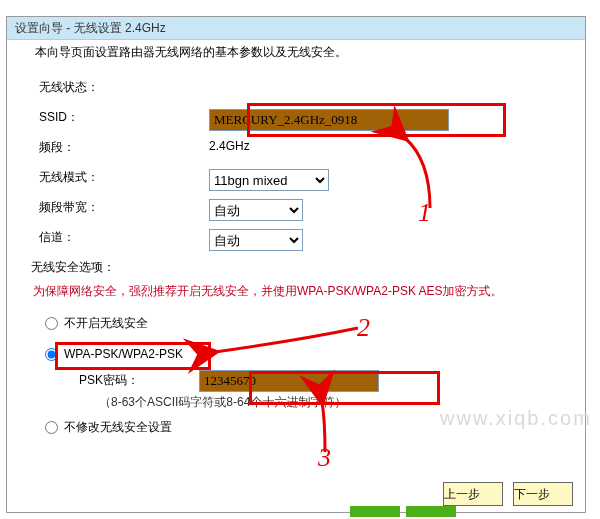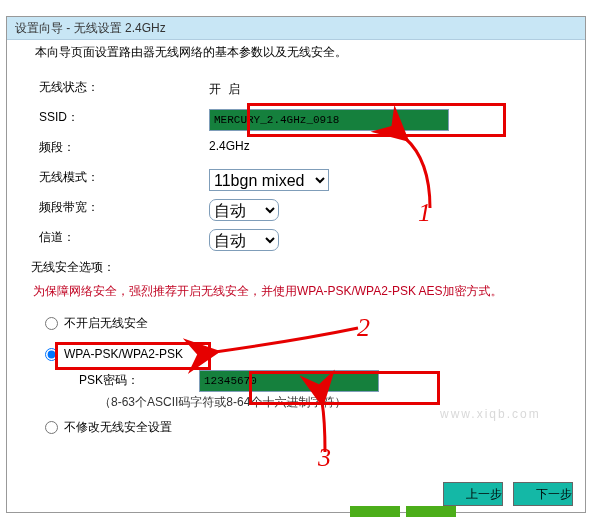--- a/index.html
+++ b/index.html
@@ -5,65 +5,64 @@
   html,body{margin:0;padding:0;font-family:"Microsoft YaHei",SimSun,Arial,sans-serif;font-size:12px;color:#000;background:#fff;}
   .canvas{position:relative;width:600px;height:519px;background:#fff;overflow:hidden;}
   .window{position:absolute;left:6px;top:16px;width:578px;height:495px;border:1px solid #999;background:#fff;}
   .titlebar{height:22px;line-height:22px;background:#c8e6f5;padding:0 8px;font-size:12px;color:#333;border-bottom:1px solid #b0cde0;}
   .body{padding:4px 24px 10px 24px;}
   .intro{margin:0 0 18px 4px;}
   .row{display:flex;align-items:flex-start;margin:6px 8px;min-height:24px;}
   .label{width:170px;flex:0 0 170px;}
   .val{flex:1;}
   .val .static{display:inline-block;padding-top:2px;letter-spacing:2px;}
-  input.text{height:20px;border:1px solid #7f9db9;padding:0 4px;font-family:Liberation Mono, monospace;font-size:11px;background:#15803d;}
+  input.text{height:20px;border:1px solid #7f9db9;padding:0 4px;font-family:Liberation Serif, serif;font-size:13px;background:#a16207;}
   .text.ssid{width:230px;}
-  select{height:22px;border:1px solid #7f9db9;font-size:16px;background:#fff;}
+  select{height:22px;border:1px solid #7f9db9;font-size:13px;background:#fff;}
   select.mode{width:120px;}
-  select.bw,select.ch{width:70px;border-radius:7px;}
+  select.bw,select.ch{width:94px;}
   .sec-title{margin-bottom:6px;}
   .warn{color:#c00020;margin:4px 2px 10px 2px;line-height:1.6;}
   .opt{margin:14px 0 6px 14px;}
   .opt label{display:inline-flex;align-items:center;gap:6px;}
   .opt input[type=radio]{margin:0;}
   .psk-row{display:flex;align-items:center;margin:6px 0 0 48px;}
   .psk-row .plabel{width:120px;}
   .psk-row input.text{width:170px;}
   .hint{margin-left:68px;color:#333;padding-top:2px;}
   .btnbar{position:absolute;right:12px;bottom:6px;display:flex;gap:10px;}
-  .btn{width:58px;height:22px;border:1px solid #666;background:#14b8a6;display:flex;align-items:center;justify-content:flex-end;overflow:hidden;}
+  .btn{width:58px;height:22px;border:1px solid #666;background:#fef9c3;display:flex;align-items:center;justify-content:flex-start;overflow:hidden;}
   
   .redbox{position:absolute;border:3px solid #e60000;pointer-events:none;}
   .rb-ssid{left:247px;top:103px;width:253px;height:28px;}
   .rb-wpa{left:55px;top:342px;width:150px;height:22px;}
   .rb-psk{left:249px;top:371px;width:185px;height:28px;}
   
   .overlay{position:absolute;left:0;top:0;pointer-events:none;}
   .numlbl{position:absolute;font-family:Georgia,'Times New Roman',serif;font-size:26px;color:#e60000;font-style:italic;}
   .n1{left:418px;top:198px;}
   .n2{left:357px;top:313px;}
   .n3{left:318px;top:443px;}
   
   .greenbar{position:absolute;height:11px;background:#4cae1a;}
   .gb1{left:350px;bottom:2px;width:50px;}
   .gb2{left:406px;bottom:2px;width:50px;}
-  .watermark{position:absolute;left:440px;top:407px;font-size:12px;color:#d9d9d9;letter-spacing:2px;font-family:Arial;}
+  .watermark{position:absolute;left:440px;top:407px;font-size:20px;color:#d9d9d9;letter-spacing:2px;font-family:Arial;}
 </style>
 </head>
 <body>
 <div class="canvas">
 
 <div class="window">
   <div class="titlebar">设置向导 - 无线设置 2.4GHz</div>
   <div class="body">
     <p class="intro">本向导页面设置路由器无线网络的基本参数以及无线安全。</p>
 
     <div class="row">
       <div class="label">无线状态：</div>
-      <div class="val"><span class="static">开 启</span></div>
     </div>
 
     <div class="row">
       <div class="label">SSID：</div>
       <div class="val"><input class="text ssid" type="text" value="MERCURY_2.4GHz_0918" style=""></div>
     </div>
 
     <div class="row">
       <div class="label">频段：</div>
       <div class="val"><span>2.4GHz</span></div>

